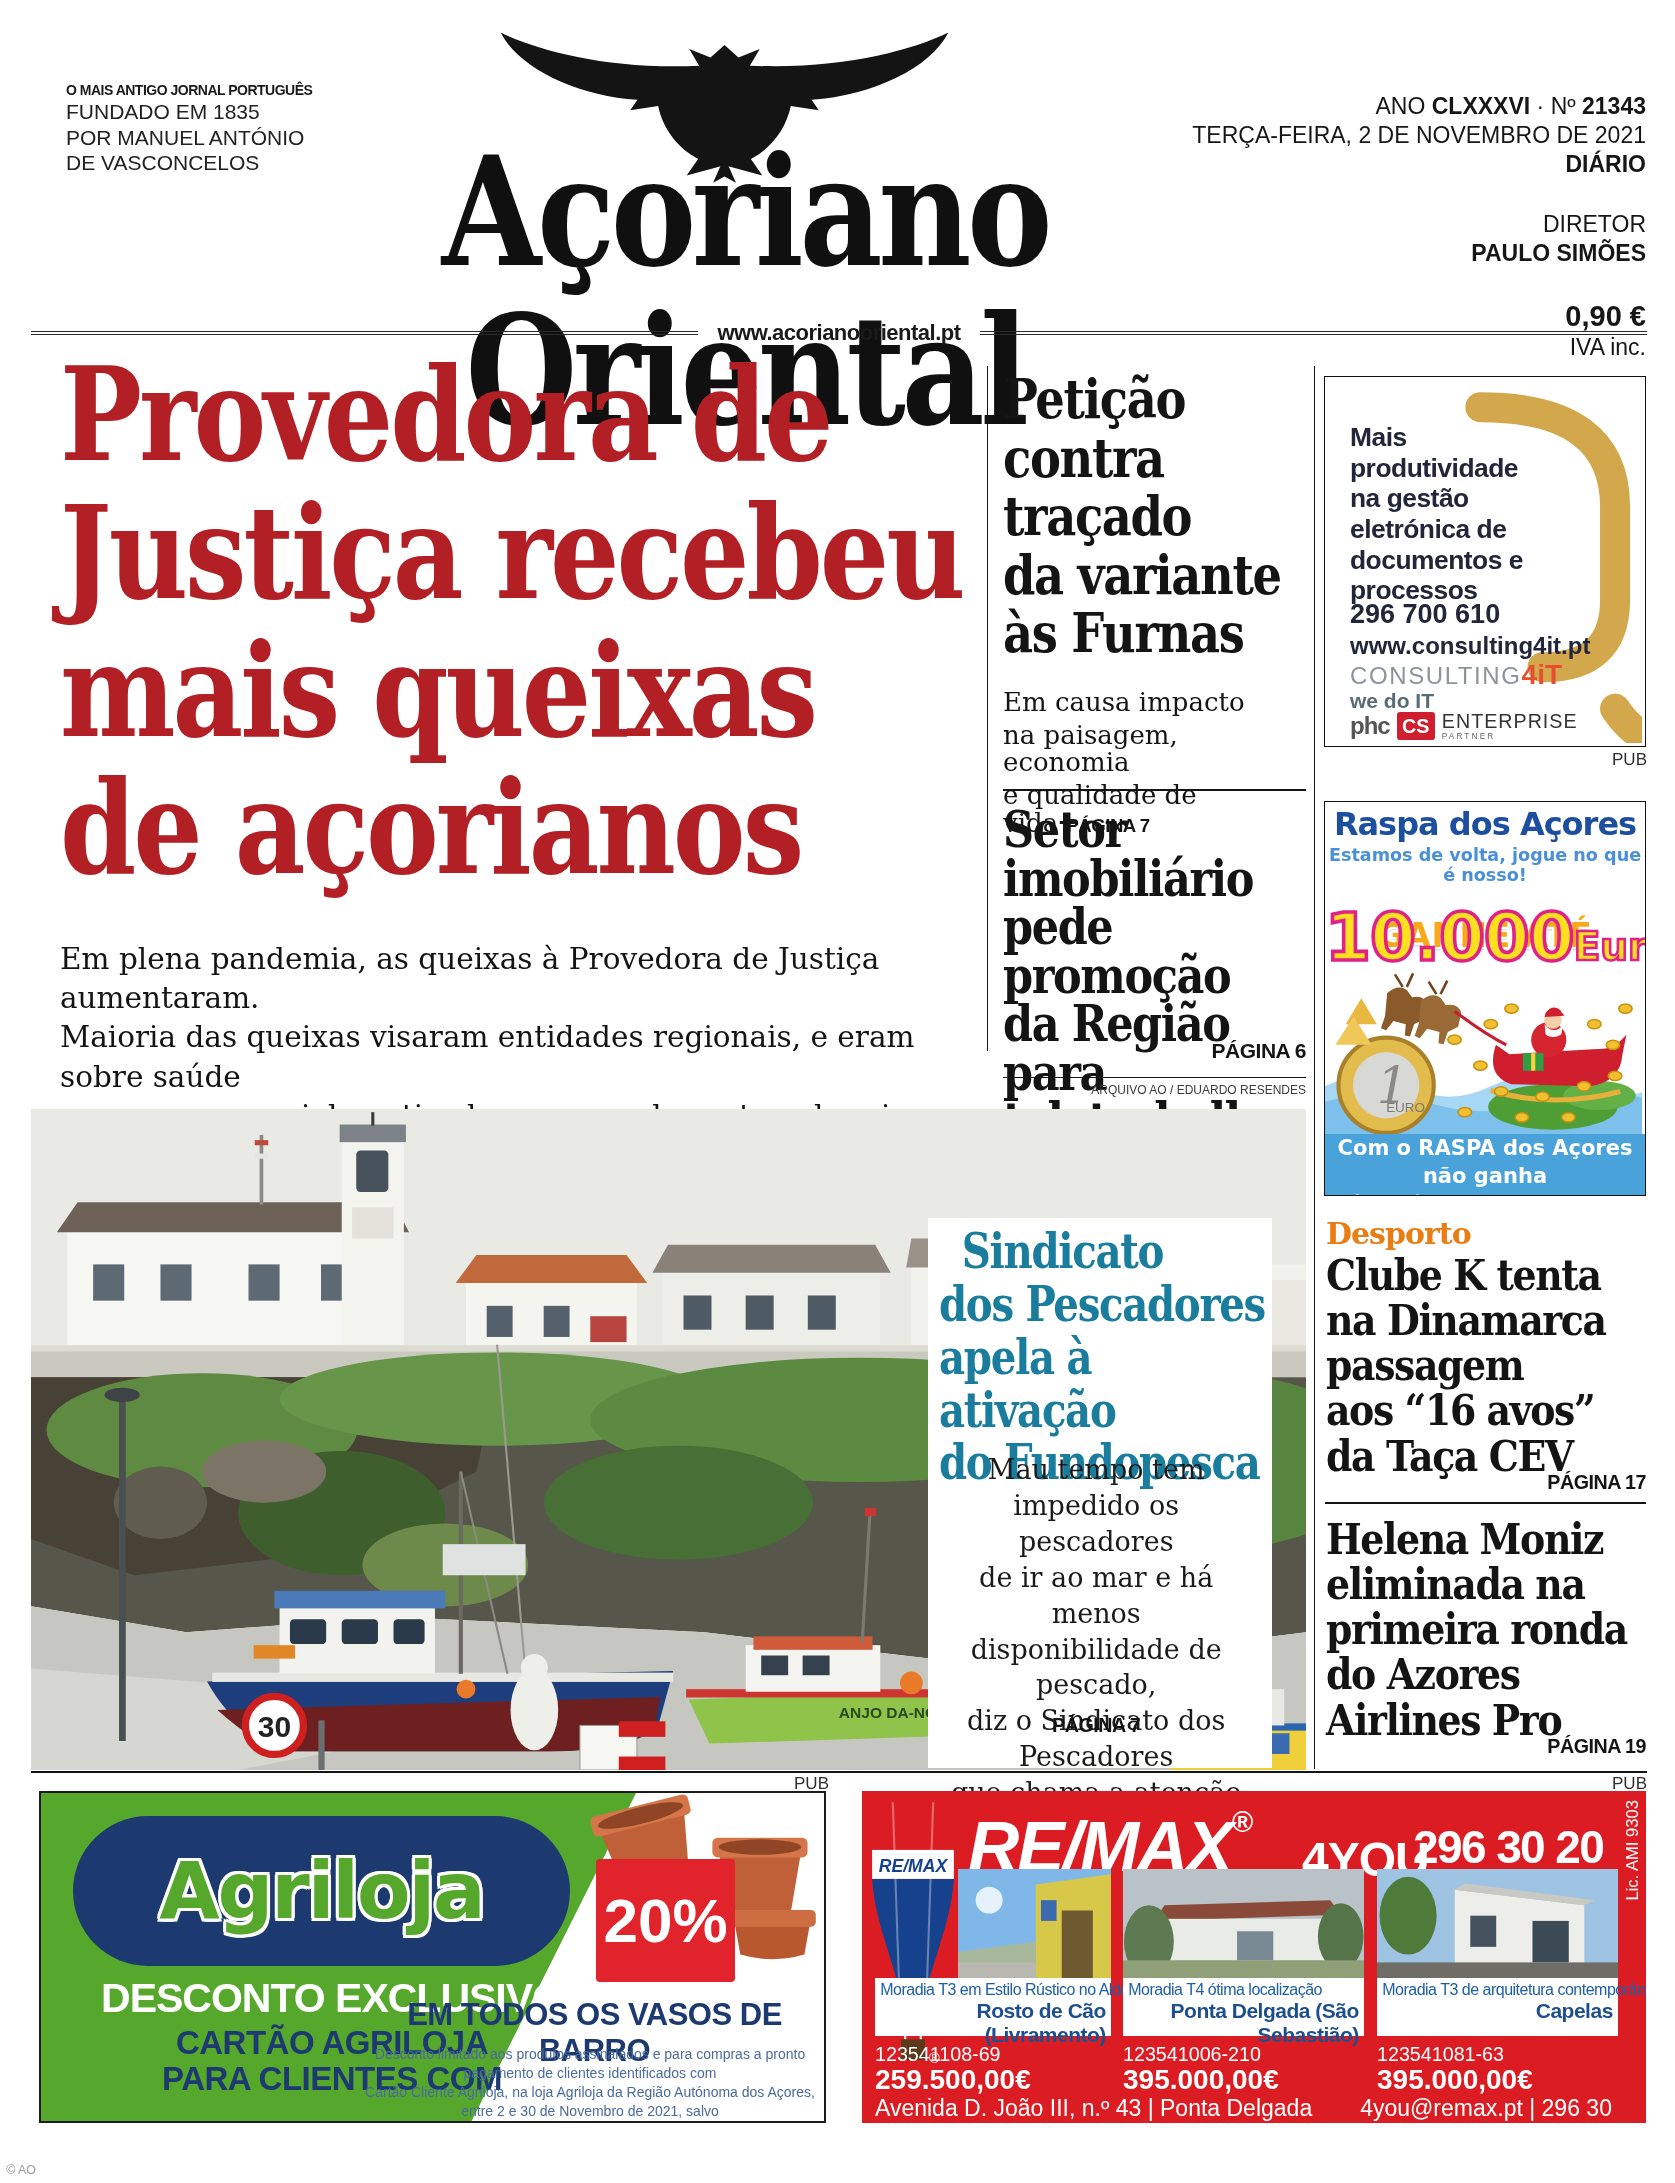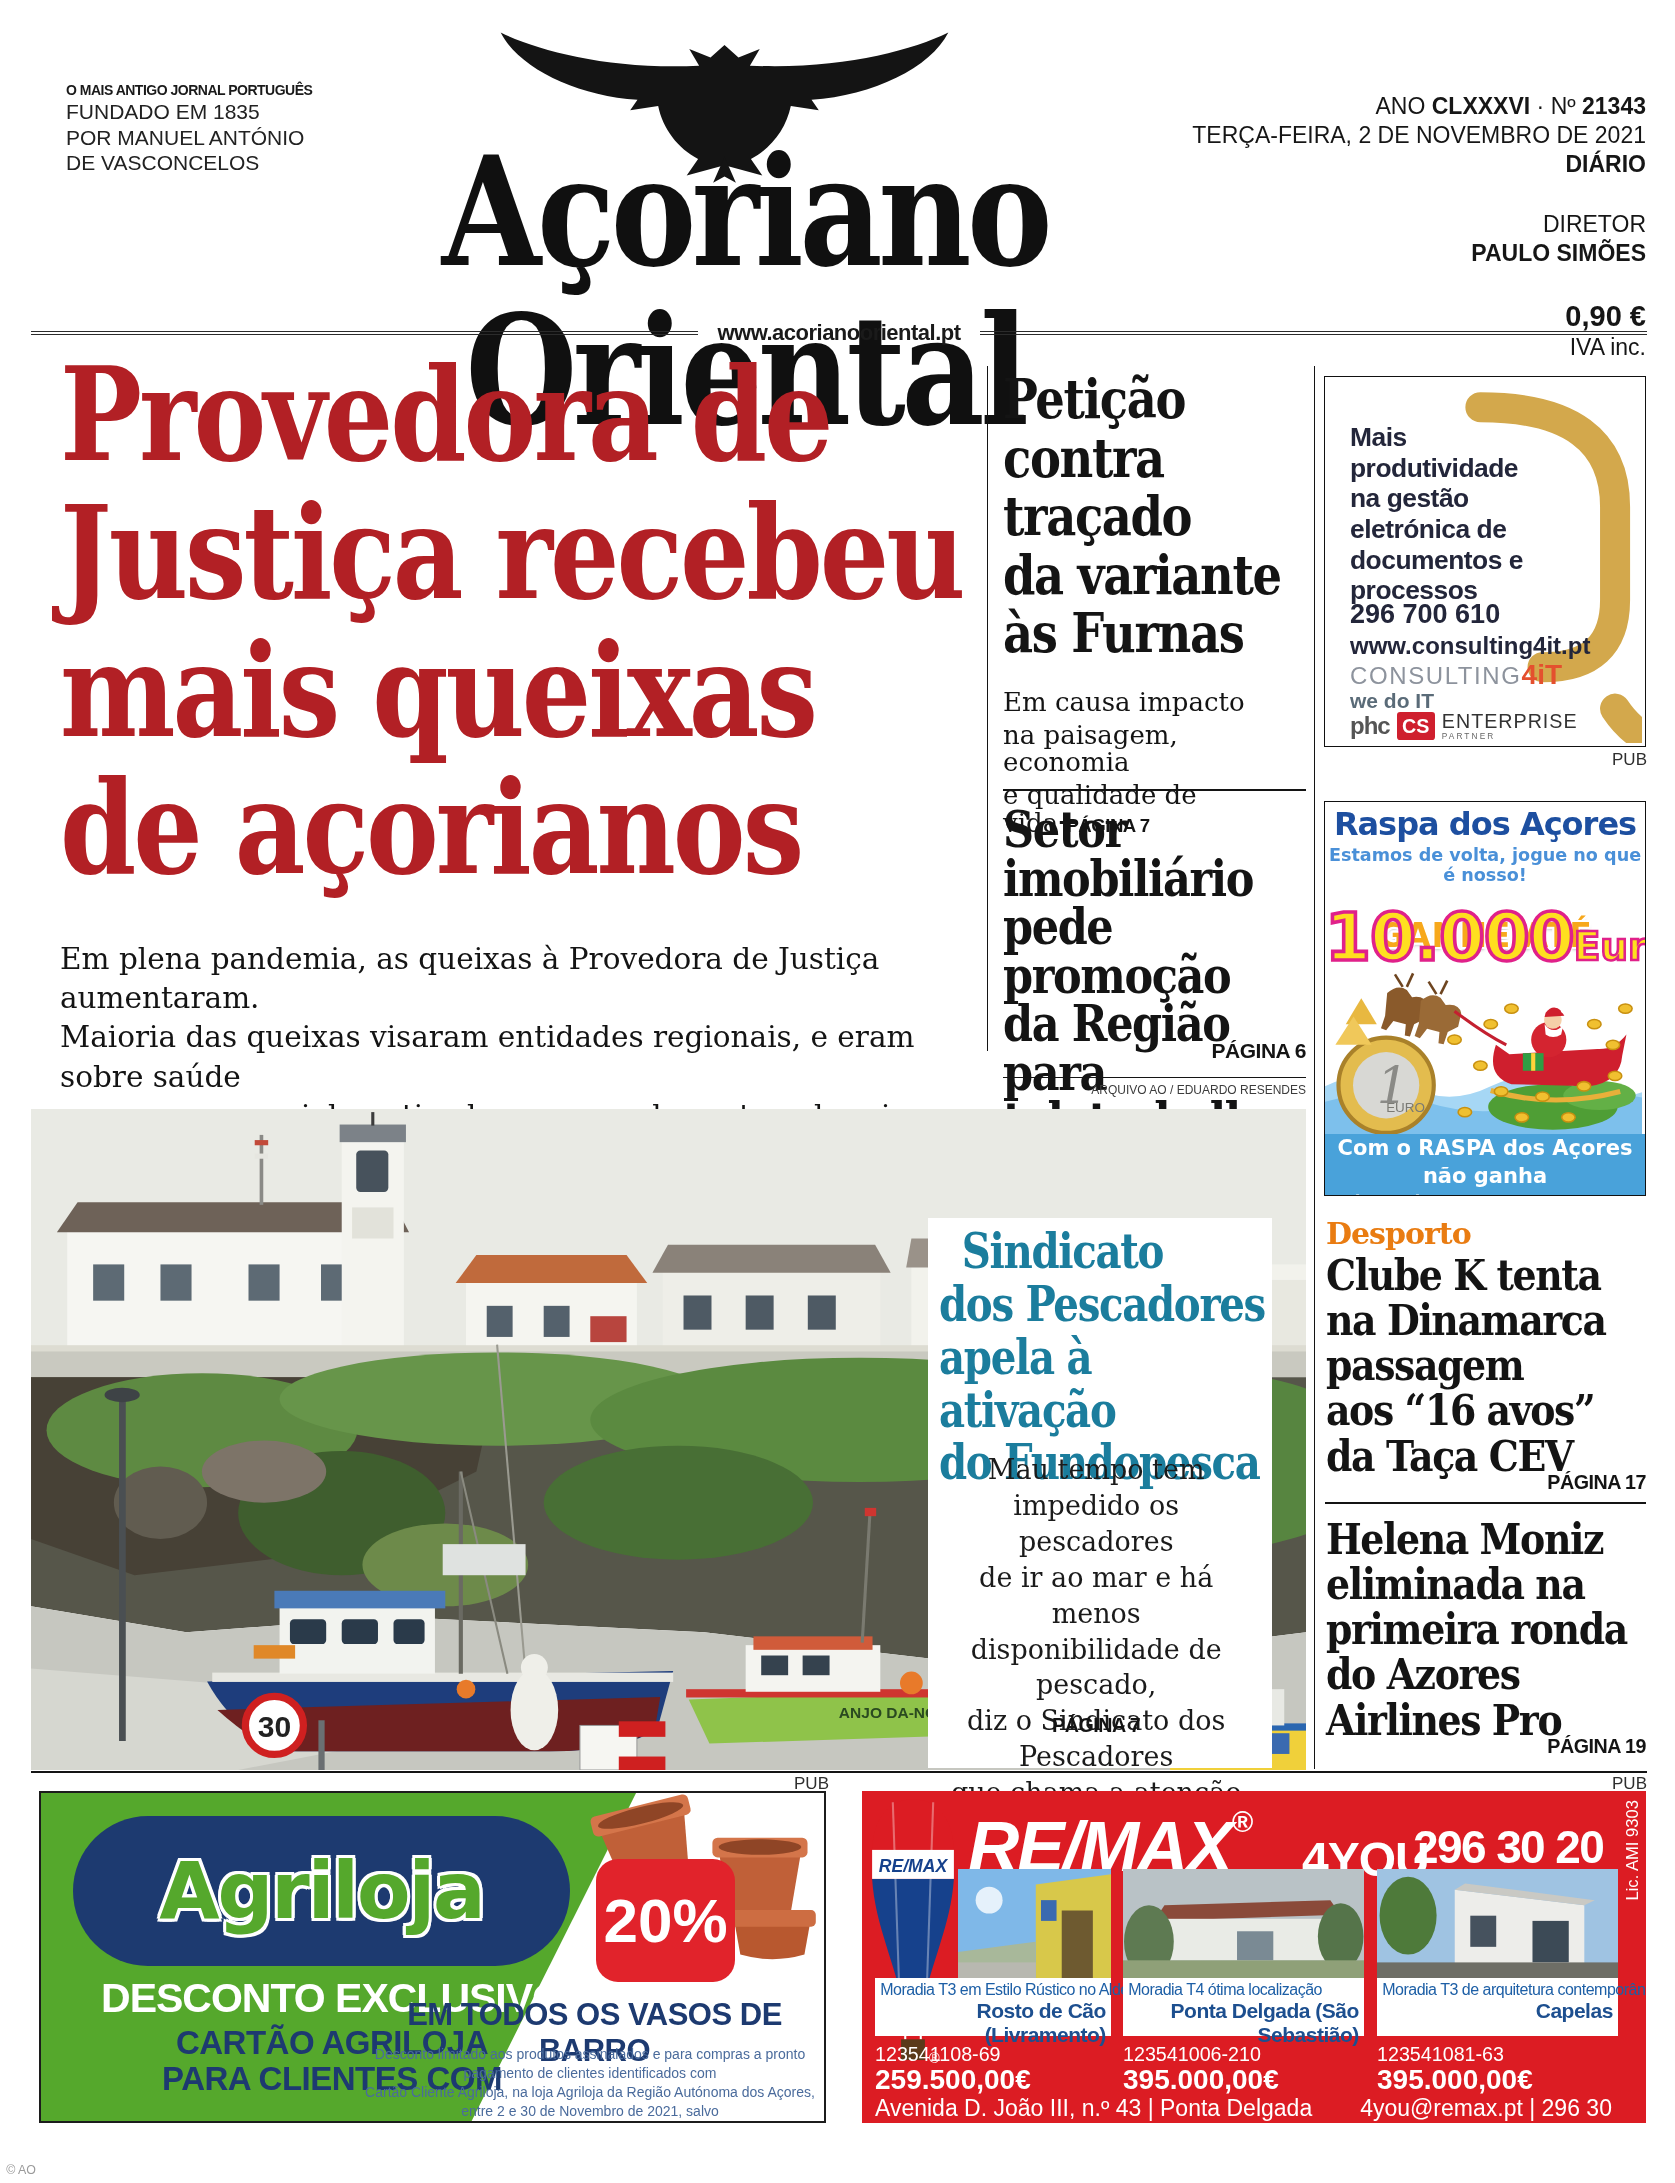--- a/index.html
+++ b/index.html
@@ -80,21 +80,21 @@
   .agri-white{position:absolute;right:0;top:0;width:100%;height:100%;background:#fff;
               clip-path:polygon(76% 0,100% 0,100% 100%,55% 100%);}
   .agri-pill{position:absolute;left:32px;top:23px;width:497px;height:150px;background:#1d3a70;border-radius:75px;
              display:flex;align-items:center;justify-content:center;}
   .agri-logo{font-family:"DejaVu Sans",sans-serif;font-weight:bold;font-size:78px;color:#55a82c;letter-spacing:-2.1px;
              text-shadow:-3.1px 0 #fff,3.1px 0 #fff,0 -3.1px #fff,0 3.1px #fff,-2.6px -2.6px #fff,2.6px 2.6px #fff,-2.6px 2.6px #fff,2.6px -2.6px #fff;}
   .agri-l1{position:absolute;left:32px;top:182px;width:518px;text-align:center;color:#fff;
            font-family:"Liberation Sans",sans-serif;font-weight:bold;font-size:41px;letter-spacing:-1px;}
   .agri-l2{position:absolute;left:63px;top:232px;width:456px;text-align:center;color:#1d3a70;
            font-family:"Liberation Sans",sans-serif;font-weight:bold;font-size:33px;letter-spacing:-0.5px;line-height:1.1;}
-  .agri-badge{position:absolute;left:555px;top:66px;width:139px;height:123px;background:#e1232b;border-radius:22px;
+  .agri-badge{position:absolute;left:555px;top:66px;width:139px;height:123px;background:#e1232b;border-radius:4px;
               display:flex;align-items:center;justify-content:center;color:#fff;font-family:"Liberation Sans",sans-serif;
               font-weight:bold;font-size:62px;}
   .agri-prod{position:absolute;left:331px;top:204px;width:445px;text-align:center;color:#1d3a70;
              font-family:"Liberation Sans",sans-serif;font-weight:bold;font-size:31px;letter-spacing:-0.5px;}
   .agri-small{position:absolute;left:311px;top:252px;width:476px;text-align:center;color:#4a6b9c;
               font-family:"Liberation Sans",sans-serif;font-size:14px;line-height:1.35;}
   .remax-ad{left:862px;top:1791px;width:784px;height:332px;background:#dc1c23;overflow:hidden;}
   .remax-word{position:absolute;left:106px;top:14.5px;color:#fff;font-family:"Liberation Sans",sans-serif;
               font-weight:bold;font-size:71px;letter-spacing:-2.1px;font-style:italic;}
   .remax-4you{position:absolute;left:440px;top:41px;color:#fff;font-family:"Liberation Sans",sans-serif;

